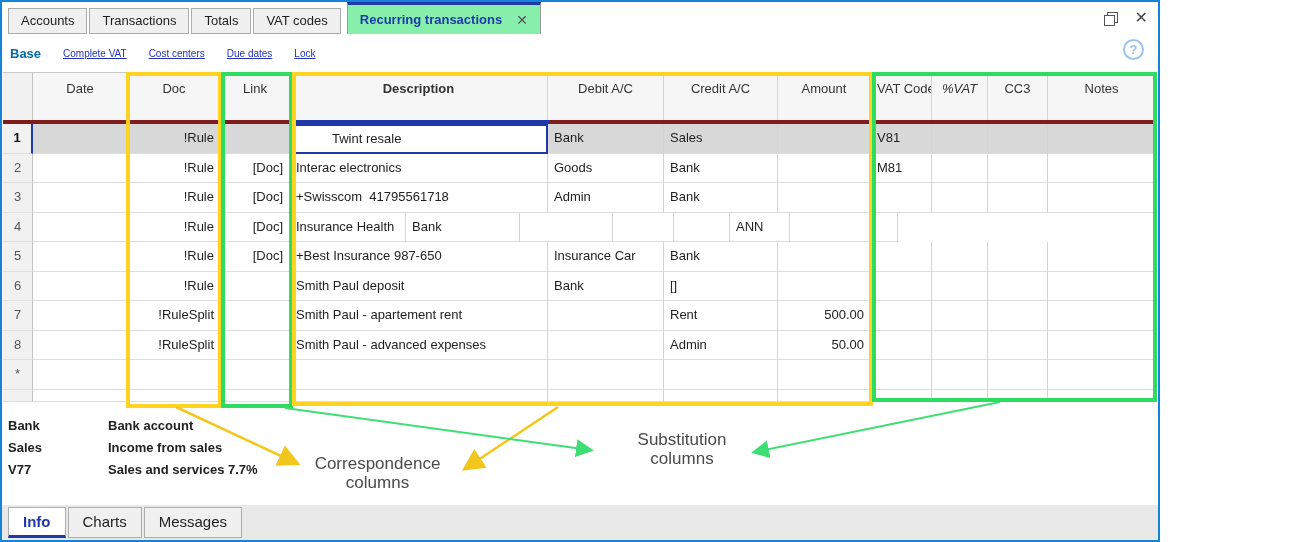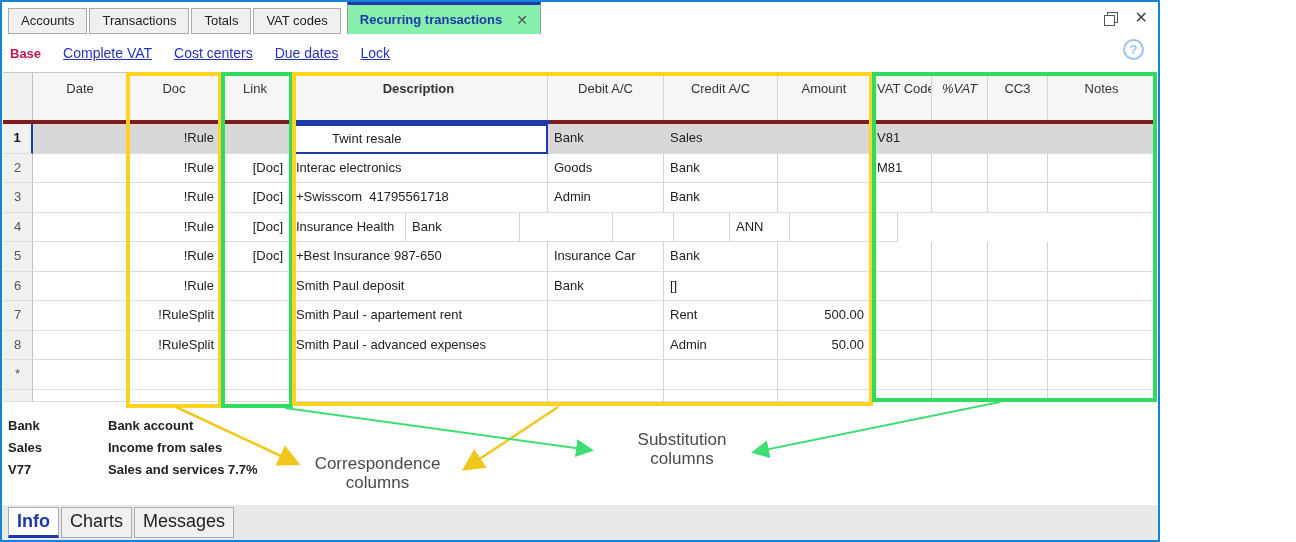--- a/index.html
+++ b/index.html
@@ -20,22 +20,22 @@
 
   
   .wincontrols { position:absolute; right:10px; top:8px; display:flex; gap:18px; align-items:center; }
   .restore-ico { position:relative; width:13px; height:13px; display:inline-block; }
   .restore-ico::before { content:""; position:absolute; left:3px; top:0; width:9px; height:9px; border:1.5px solid #555; background:#fff; }
   .restore-ico::after  { content:""; position:absolute; left:0; top:3px; width:9px; height:9px; border:1.5px solid #555; background:#fff; }
   .close-ico { font-size:16px; color:#444; line-height:16px; }
 
   
   .toolbar { position:absolute; left:0; top:32px; width:100%; height:38px; background:#fff; display:flex; align-items:center; }
-  .toolbar .base { font-weight:bold; font-size:13px; color:#be185d; margin-left:8px; }
-  .toolbar a.tblink { font-size:14px; color:#2433b6; text-decoration:underline; margin-left:22px; cursor:pointer; }
+  .toolbar .base { font-weight:bold; font-size:13px; color:#0369a1; margin-left:8px; }
+  .toolbar a.tblink { font-size:10px; color:#2433b6; text-decoration:underline; margin-left:22px; cursor:pointer; }
   .help-ico { position:absolute; left:1121px; top:5px; width:21px; height:21px; border:2px solid #9cc3ec; border-radius:50%;
               color:#9cc3ec; font-size:13px; font-weight:bold; text-align:center; line-height:17px; }
 
   
   .grid { position:absolute; left:1px; top:70px; width:1153px; background:#fff; font-size:13px; color:#222; }
   .trow { display:flex; height:29.5px; }
   .trow.hdr { height:52px; background:#f6f6f6; border-top:1px solid #c9c9c9; border-bottom:4px solid #7f1d1d; }
   .trow.partial { height:12px; }
   .cell { border-right:1px solid #d4d4d4; border-bottom:1px solid #dedede; padding:0 6px; line-height:28px;
           white-space:pre; overflow:hidden; }
@@ -70,21 +70,21 @@
   .legend { position:absolute; left:6px; top:413px; font-size:13px; font-weight:600; color:#222; }
   .legend-row { display:flex; height:22px; line-height:22px; }
   .legend-key { width:100px; }
   .ann { position:absolute; font-size:17px; color:#4a4a4a; text-align:center; line-height:19px; }
   .ann-corr { left:288px; top:452px; width:175px; }
   .ann-sub  { left:595px; top:428px; width:170px; }
   .arrows { position:absolute; left:0; top:0; width:1156px; height:538px; pointer-events:none; }
 
   
   .bstrip { position:absolute; left:0; top:503px; width:100%; height:35px; background:#e9e9e9; display:flex; align-items:flex-start; }
-  .btab { height:31px; margin-top:2px; line-height:27px; padding:0 8px; font-size:18px; color:#222;
+  .btab { height:31px; margin-top:2px; line-height:27px; padding:0 14px; font-size:15px; color:#222;
           background:#f0f0f0; border:1px solid #adadad; margin-right:2px; }
   .btab:first-child { margin-left:6px; }
   .btab.active { background:#fff; color:#1f3aa8; font-weight:bold; border-bottom:3px solid #1f3aa8; }
 </style>
 </head>
 <body>
 
 <div class="window">
 
   <div class="tabbar">

